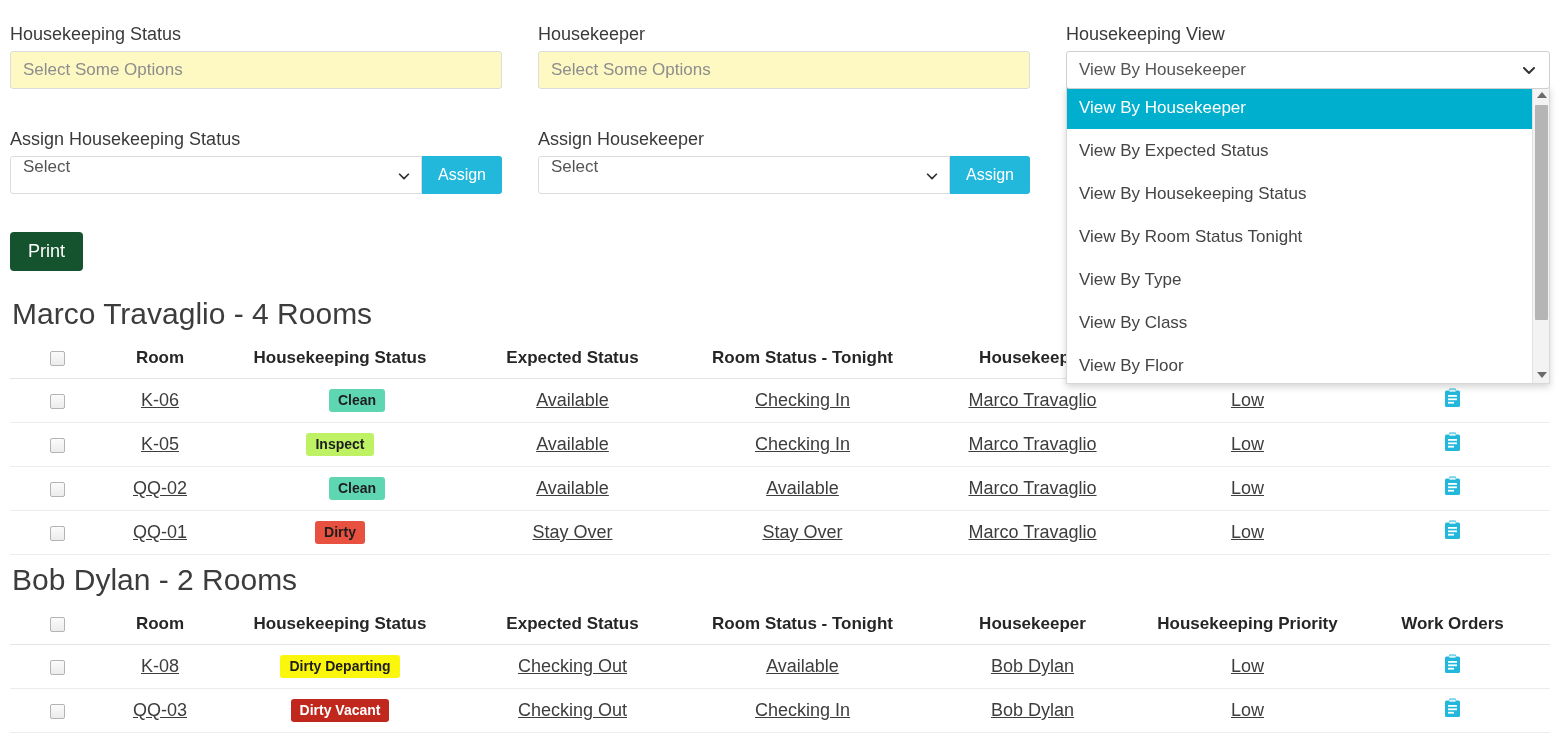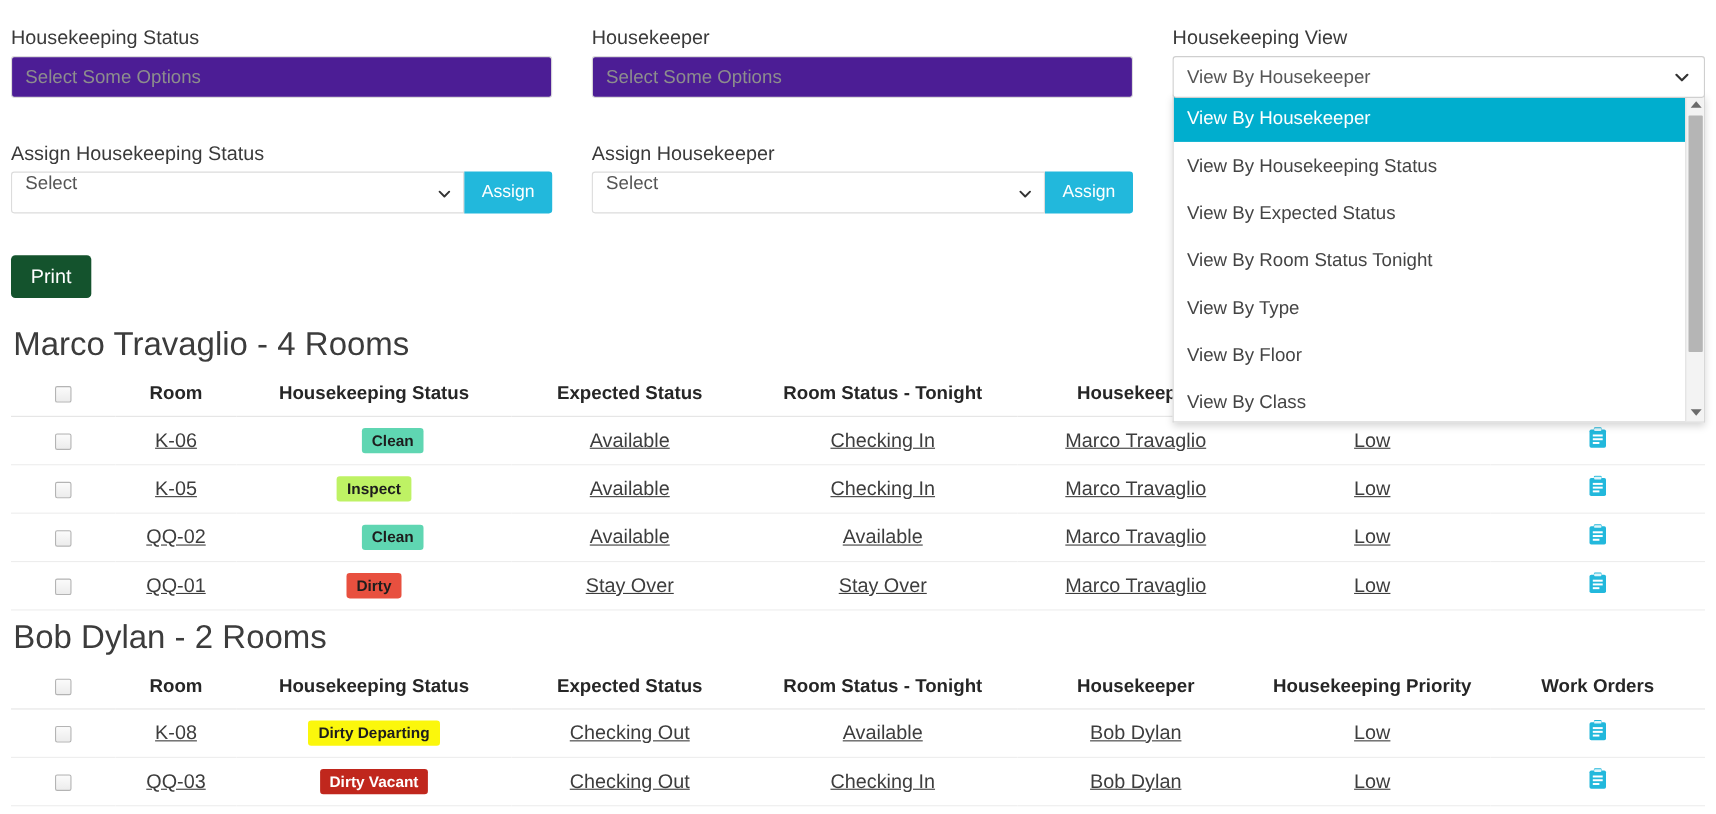--- a/index.html
+++ b/index.html
@@ -30,21 +30,21 @@
 
   .row1 { top: 23px; }
   .row2 { top: 128px; }
 
   .multiselect {
     margin-top: 6px;
     height: 38px;
     width: 100%;
     border: 1px solid #dcdcdc;
     border-radius: 3px;
-    background: #4c1d95;
+    background: #fef9c3;
     display: flex;
     align-items: center;
     padding: 0 12px;
     font-size: 17px;
     color: #8d8d8d;
   }
 
   .select-wrap {
     margin-top: 6px;
     display: flex;
@@ -468,26 +468,26 @@
                   </svg></span></td>
             </tr>
           </tbody>
         </table>
       </div>
     </div>
 
   <div class="hv-dropdown">
     <ul class="hv-list" id="hv-list">
         <li class="selected">View By Housekeeper</li>
+        <li>View By Expected Status</li>
         <li>View By Housekeeping Status</li>
-        <li>View By Expected Status</li>
         <li>View By Room Status Tonight</li>
         <li>View By Type</li>
+        <li>View By Class</li>
         <li>View By Floor</li>
-        <li>View By Class</li>
       </ul>
     <div class="hv-scrollbar">
       <div class="sb-arrow up">
           <i></i>
         </div>
       <div class="sb-thumb"></div>
       <div class="sb-arrow down">
           <i></i>
         </div>
     </div>

